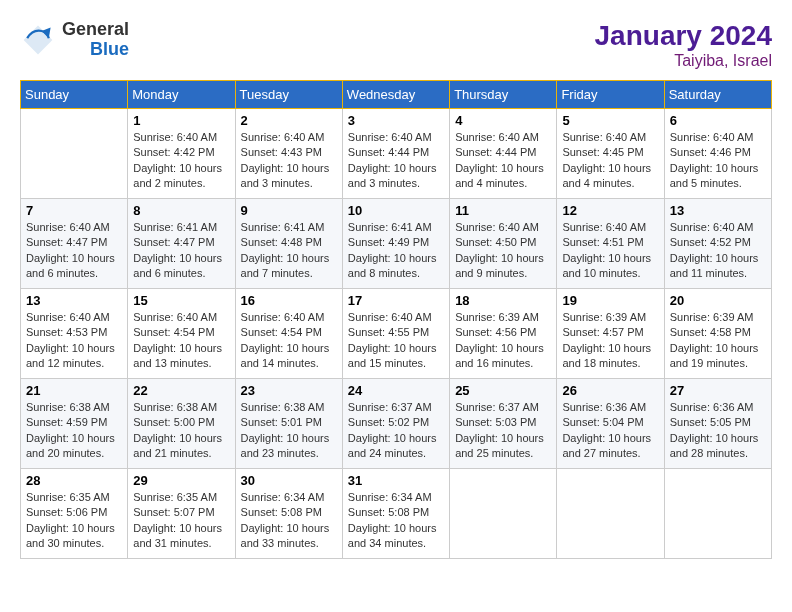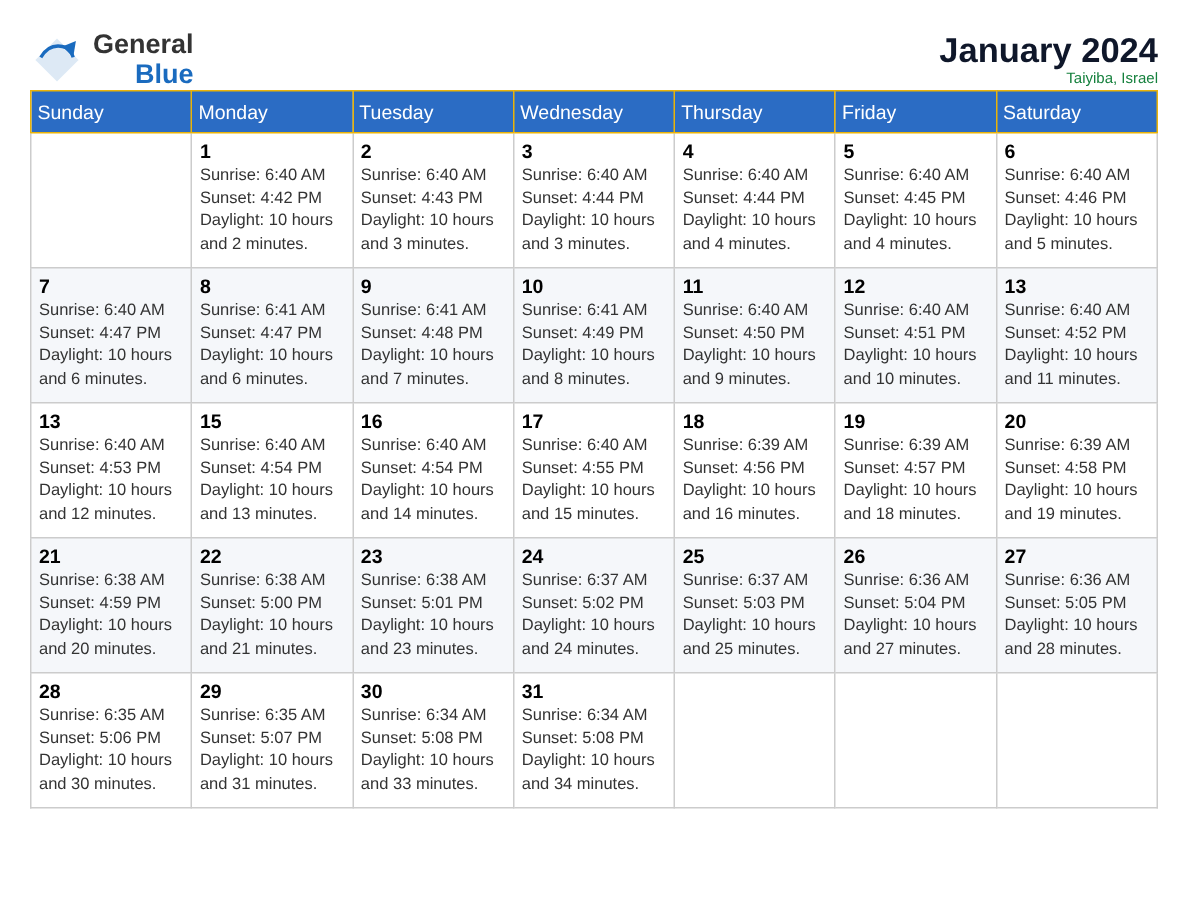--- a/index.html
+++ b/index.html
@@ -7,20 +7,21 @@
       font-family: Arial, sans-serif;
       background: #fff;
       width: 792px;
       min-height: 612px;
       padding: 20px;
     }
     .header {
       display: flex;
       justify-content: space-between;
       align-items: flex-start;
+      margin-bottom: 10px;
     }
     .logo {
       display: flex;
       align-items: center;
       gap: 6px;
     }
     .logo-text {
       display: flex;
       flex-direction: column;
       font-weight: bold;
@@ -30,27 +31,27 @@
     .logo-general { color: #333; }
     .logo-blue { color: #1a6bbf; text-align: right; }
     .logo-icon {
       width: 36px;
       height: 36px;
     }
     .title-block {
       text-align: right;
     }
     .month-title {
-      font-size: 23px;
+      font-size: 28px;
       font-weight: bold;
-      color: #0f172a;
+      color: #4c1d95;
     }
     .location {
-      font-size: 10px;
-      color: #15803d;
+      font-size: 16px;
+      color: #701a75;
     }
     .calendar-table {
       width: 100%;
       border-collapse: collapse;
       font-size: 11px;
     }
     .calendar-table th {
       background: #2b6cc4;
       color: #fff;
       padding: 6px 4px;

